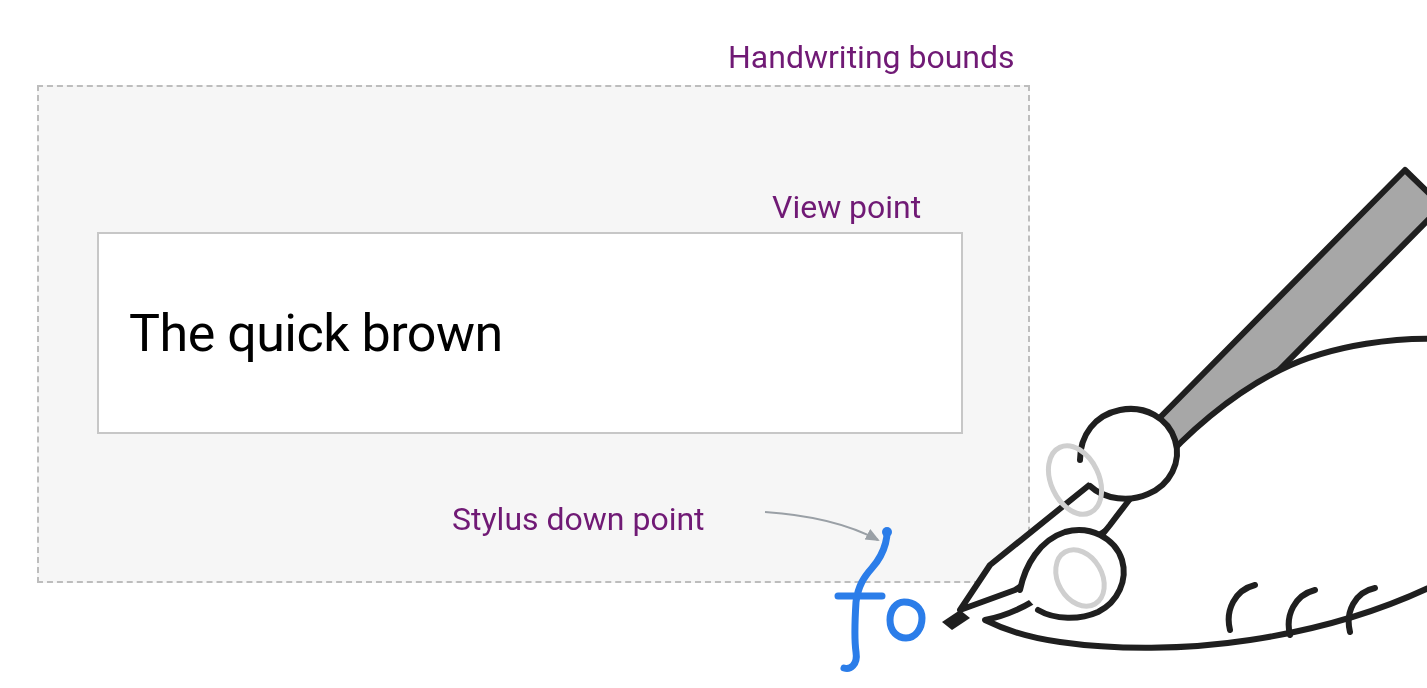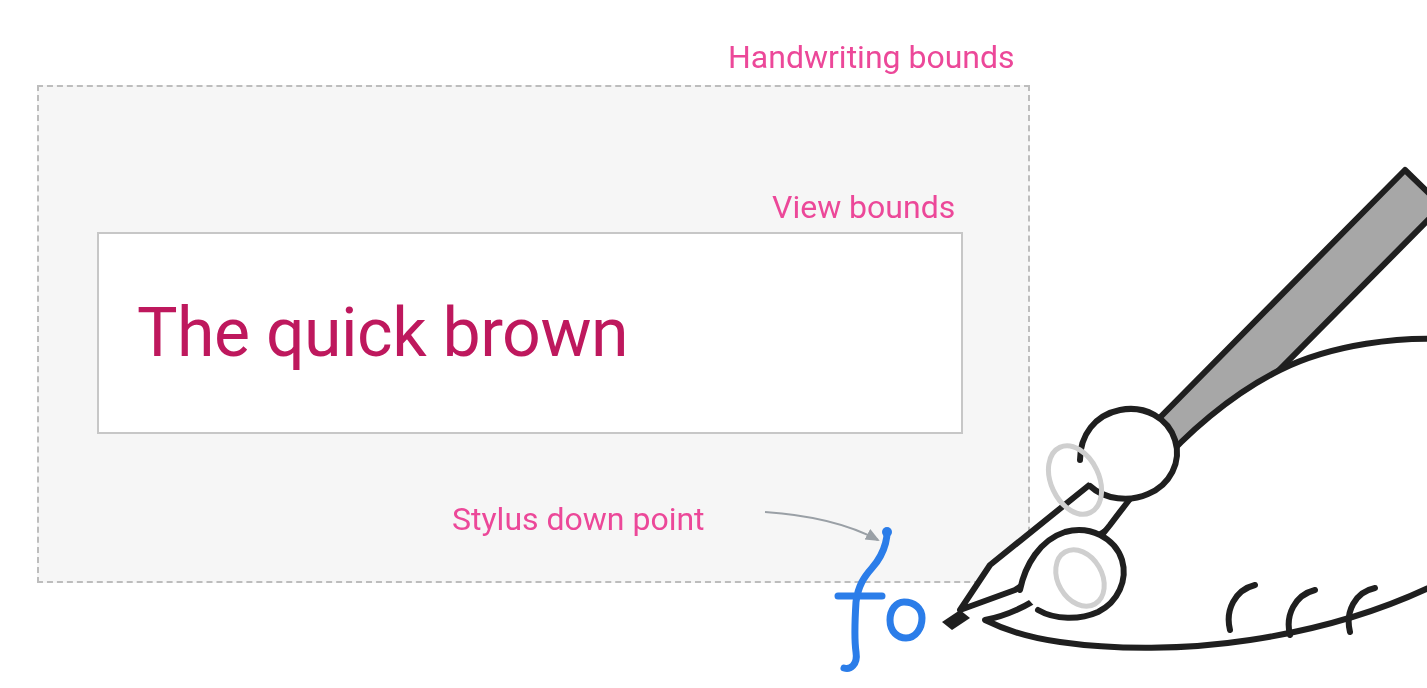--- a/index.html
+++ b/index.html
@@ -8,21 +8,21 @@
     width: 1427px;
     height: 688px;
     background: #ffffff;
     font-family: "Google Sans", "Roboto", "Helvetica Neue", Arial, sans-serif;
     overflow: hidden;
     position: relative;
   }
   .label {
     position: absolute;
     font-size: 32px;
-    color: #ec4899;
+    color: #701a75;
     white-space: nowrap;
   }
   .handwriting-bounds {
     position: absolute;
     left: 37px;
     top: 85px;
     width: 993px;
     height: 498px;
     background: #f6f6f6;
     border: 2px dashed #bdbdbd;
@@ -35,24 +35,23 @@
     width: 866px;
     height: 202px;
     background: #ffffff;
     border: 2px solid #c7c7c7;
     box-sizing: border-box;
     display: flex;
     align-items: center;
     padding-left: 30px;
   }
   .input-text {
-    font-size: 68px;
-    color: #be185d;
+    font-size: 52px;
+    color: #000000;
     letter-spacing: -0.5px;
-    margin-left: 8px;
   }
   .fo-hand {
     position: absolute;
     left: 830px;
     top: 520px;
     width: 120px;
     height: 160px;
     pointer-events: none;
   }
   .hand-svg {
@@ -72,21 +71,21 @@
     pointer-events: none;
   }
 </style>
 </head>
 <body>
 
 <div class="label" style="left:728px; top:38px;">Handwriting bounds</div>
 
 <div class="handwriting-bounds"></div>
 
-<div class="label" style="left:772px; top:188px;">View bounds</div>
+<div class="label" style="left:772px; top:188px;">View point</div>
 
 <div class="view-bounds">
   <span class="input-text">The quick brown</span>
 </div>
 
 <div class="label" style="left:452px; top:500px;">Stylus down point</div>
 
 <svg class="arrow-svg" viewBox="0 0 150 60">
   <defs>
     <marker id="arrowhead" markerWidth="8" markerHeight="8" refX="6" refY="3" orient="auto">

